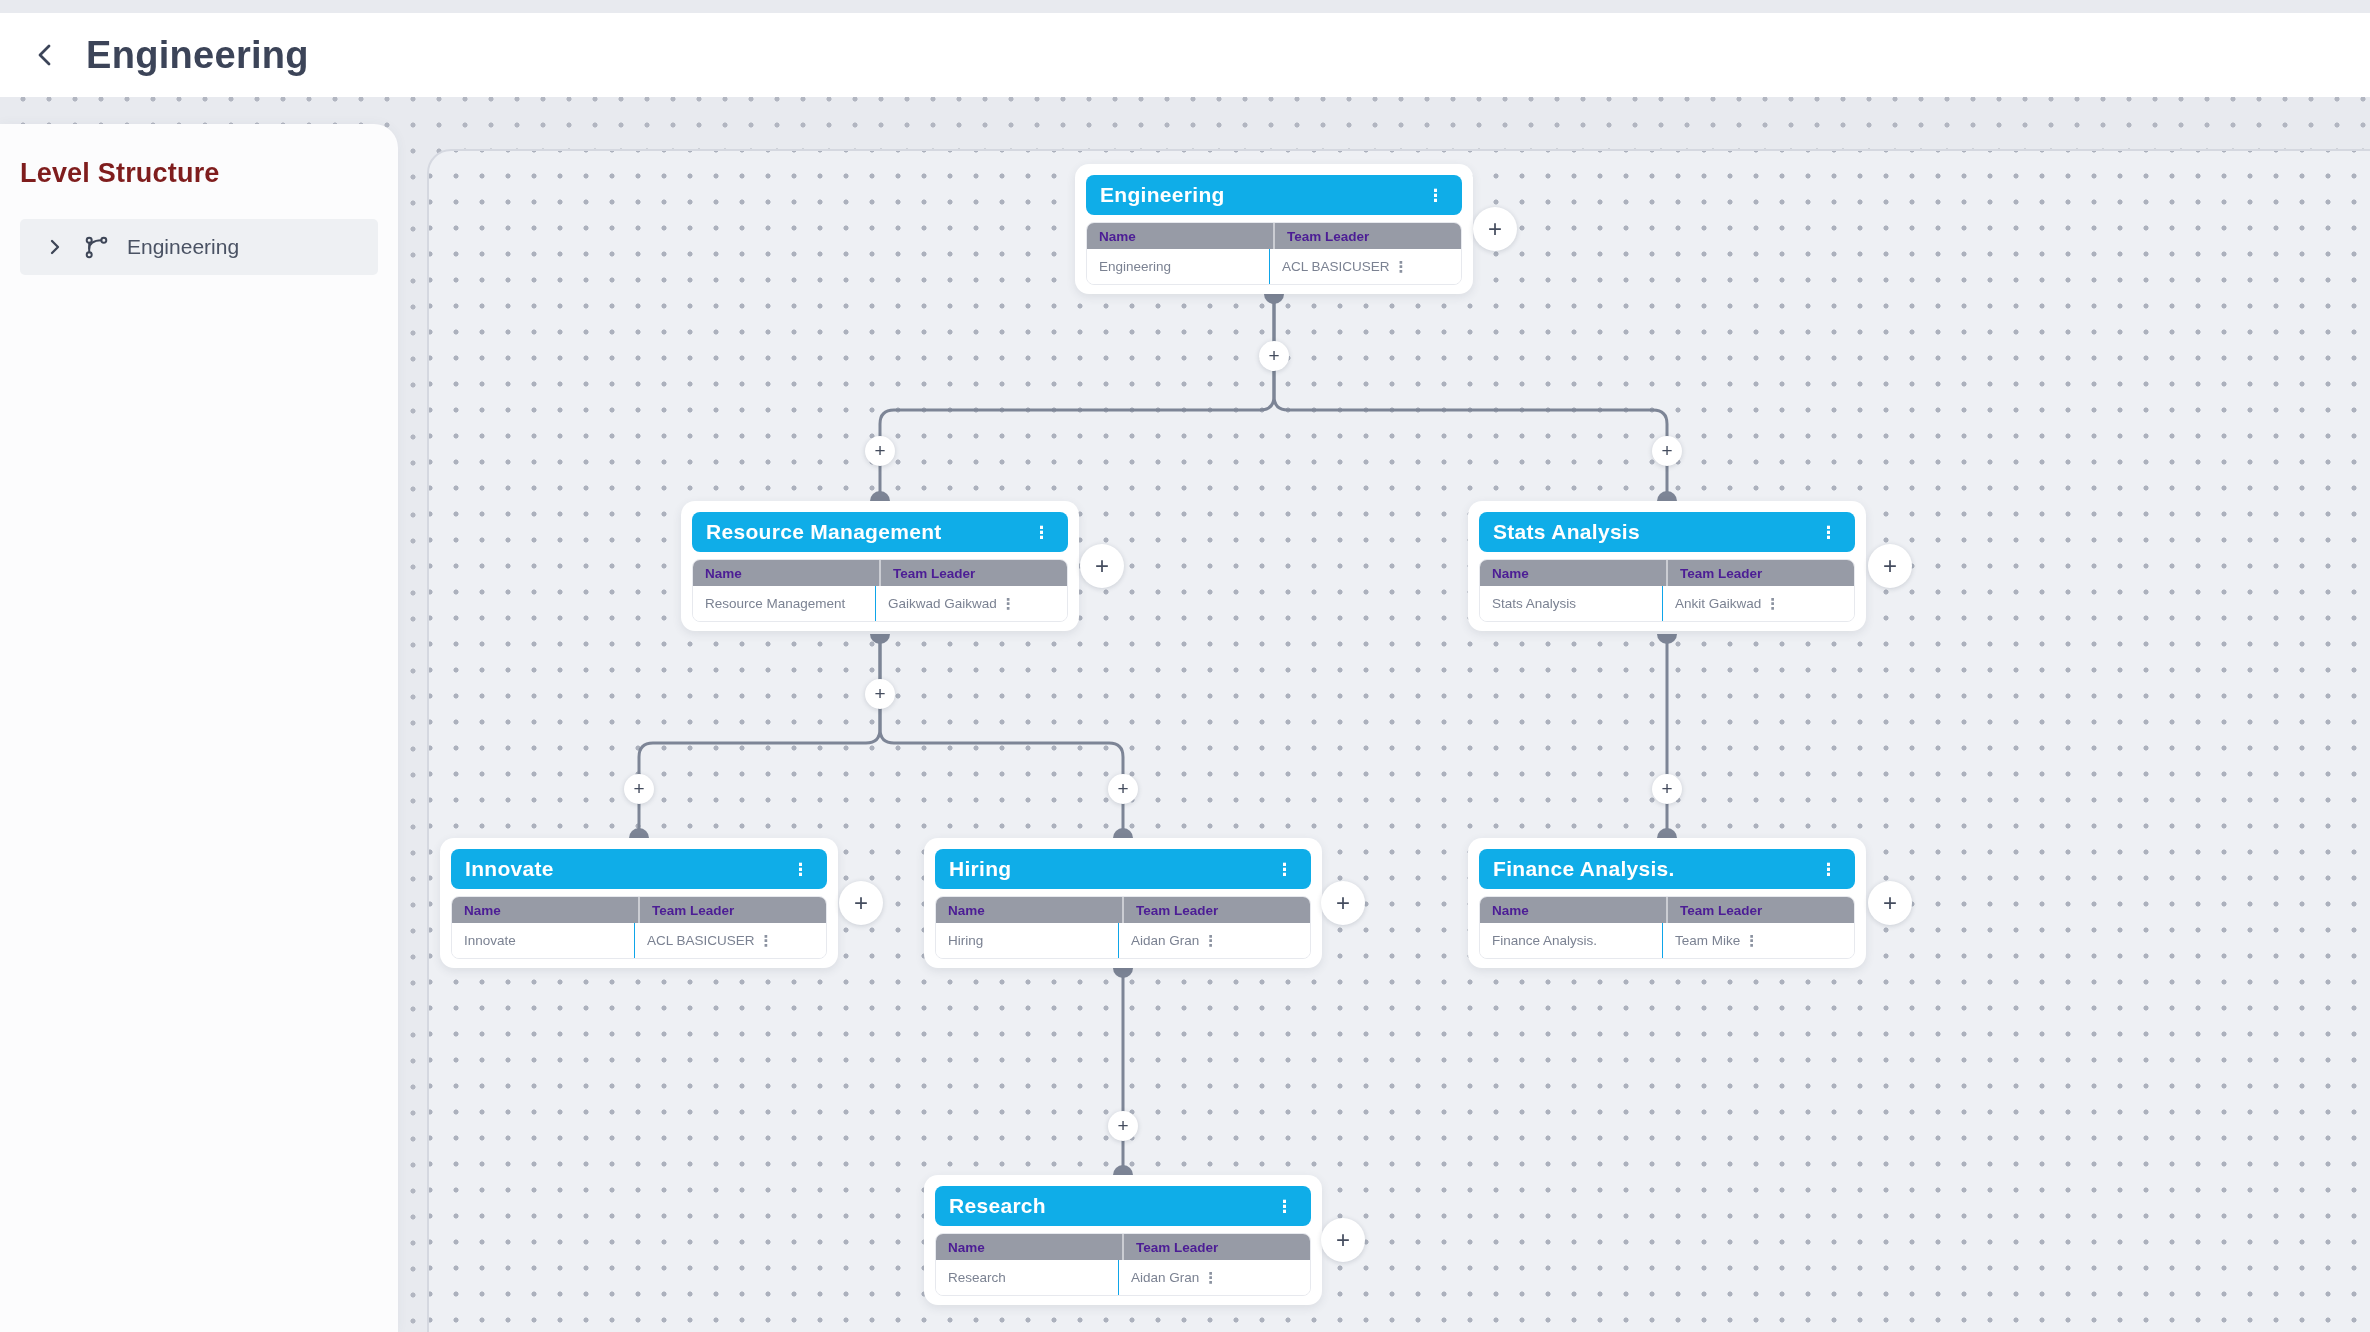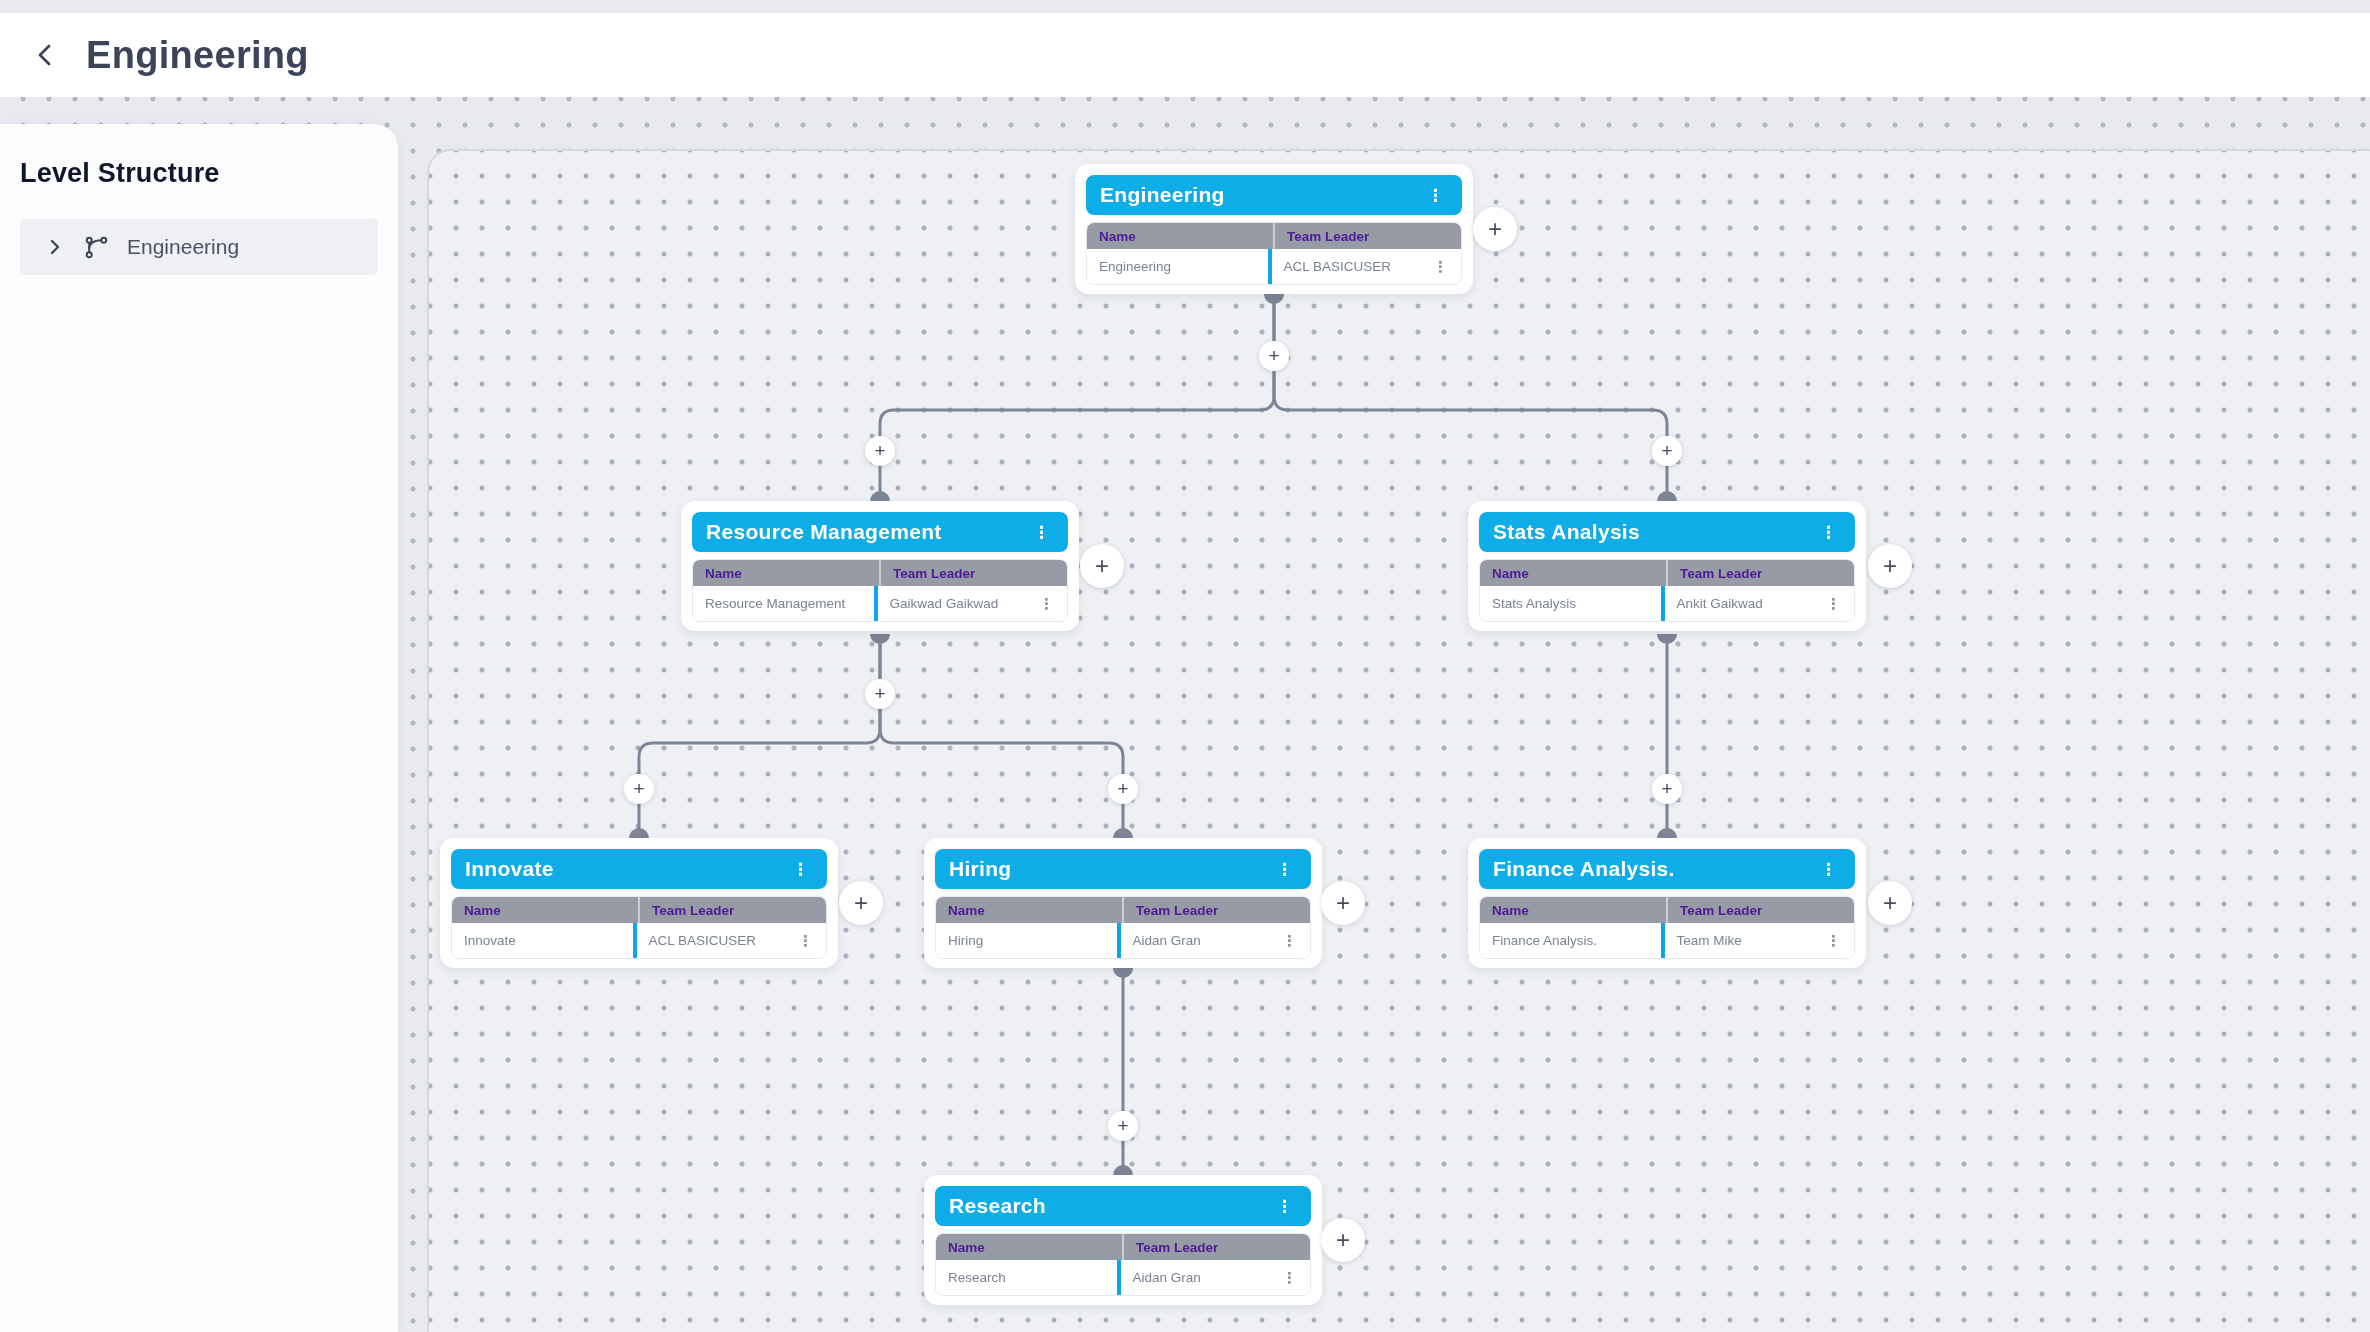--- a/index.html
+++ b/index.html
@@ -25,21 +25,21 @@
   }
   .topbar-title { font-size:38px; font-weight:700; color:#3c4458; margin-left:18px; letter-spacing:.3px; }
 
   
   .sidebar {
     position:absolute; left:0; top:124px; bottom:0; width:398px;
     background:#fcfcfd; border-radius:0 24px 0 0;
     box-shadow:0 0 12px rgba(60,70,90,.05);
     z-index:4; padding:34px 20px 0 20px;
   }
-  .sidebar-title { font-size:27px; font-weight:700; color:#0f172a; letter-spacing:.2px; }
+  .sidebar-title { font-size:27px; font-weight:700; color:#7f1d1d; letter-spacing:.2px; }
   .tree-item {
     margin-top:30px; height:56px; background:#eef0f3; border-radius:5px;
     display:flex; align-items:center; padding-left:26px; cursor:pointer;
   }
   .tree-item .chev { display:flex; align-items:center; margin-right:20px; }
   .tree-item .branch-ic { display:flex; align-items:center; margin-right:18px; }
   .tree-item-label { font-size:21px; color:#4a5263; }
 
   
   .canvas {
@@ -64,21 +64,21 @@
   }
   .node-title { color:#ffffff; font-size:21px; font-weight:700; letter-spacing:.3px; }
   .kebab { color:#ffffff; font-size:17px; font-weight:700; line-height:1; cursor:pointer; padding:2px 4px; }
   .node-table { margin-top:7px; border-radius:8px; overflow:hidden; border:1px solid #e7e9ee; }
   .trow { display:flex; }
   .trow.thead { background:#979ba6; height:26px; }
   .trow.thead .tcell { color:#4c1d95; font-weight:700; font-size:13.5px; display:flex; align-items:center; padding-left:12px; flex:1; }
   .trow.thead .tcell + .tcell { border-left:2px solid rgba(255,255,255,.5); }
   .trow.tdata { background:#ffffff; height:35px; }
   .trow.tdata .tcell { color:#7b8292; font-size:13.5px; display:flex; align-items:center; padding-left:12px; flex:1; }
-  .trow.tdata .tcell + .tcell { border-left:4px solid #0ea5e9; justify-content:space-between; padding-right:9px; }
+  .trow.tdata .tcell + .tcell { border-left:1px solid #0ea5e9; padding-right:9px; }
   .kebab.gray { color:#8b92a0; font-size:15px; font-weight:700; }
 
   
   .plus {
     position:absolute; background:#ffffff; border-radius:50%;
     display:flex; align-items:center; justify-content:center;
     color:#444c5e; z-index:3; cursor:pointer;
     box-shadow:0 1px 5px rgba(40,50,70,.18);
     font-weight:400;
   }

